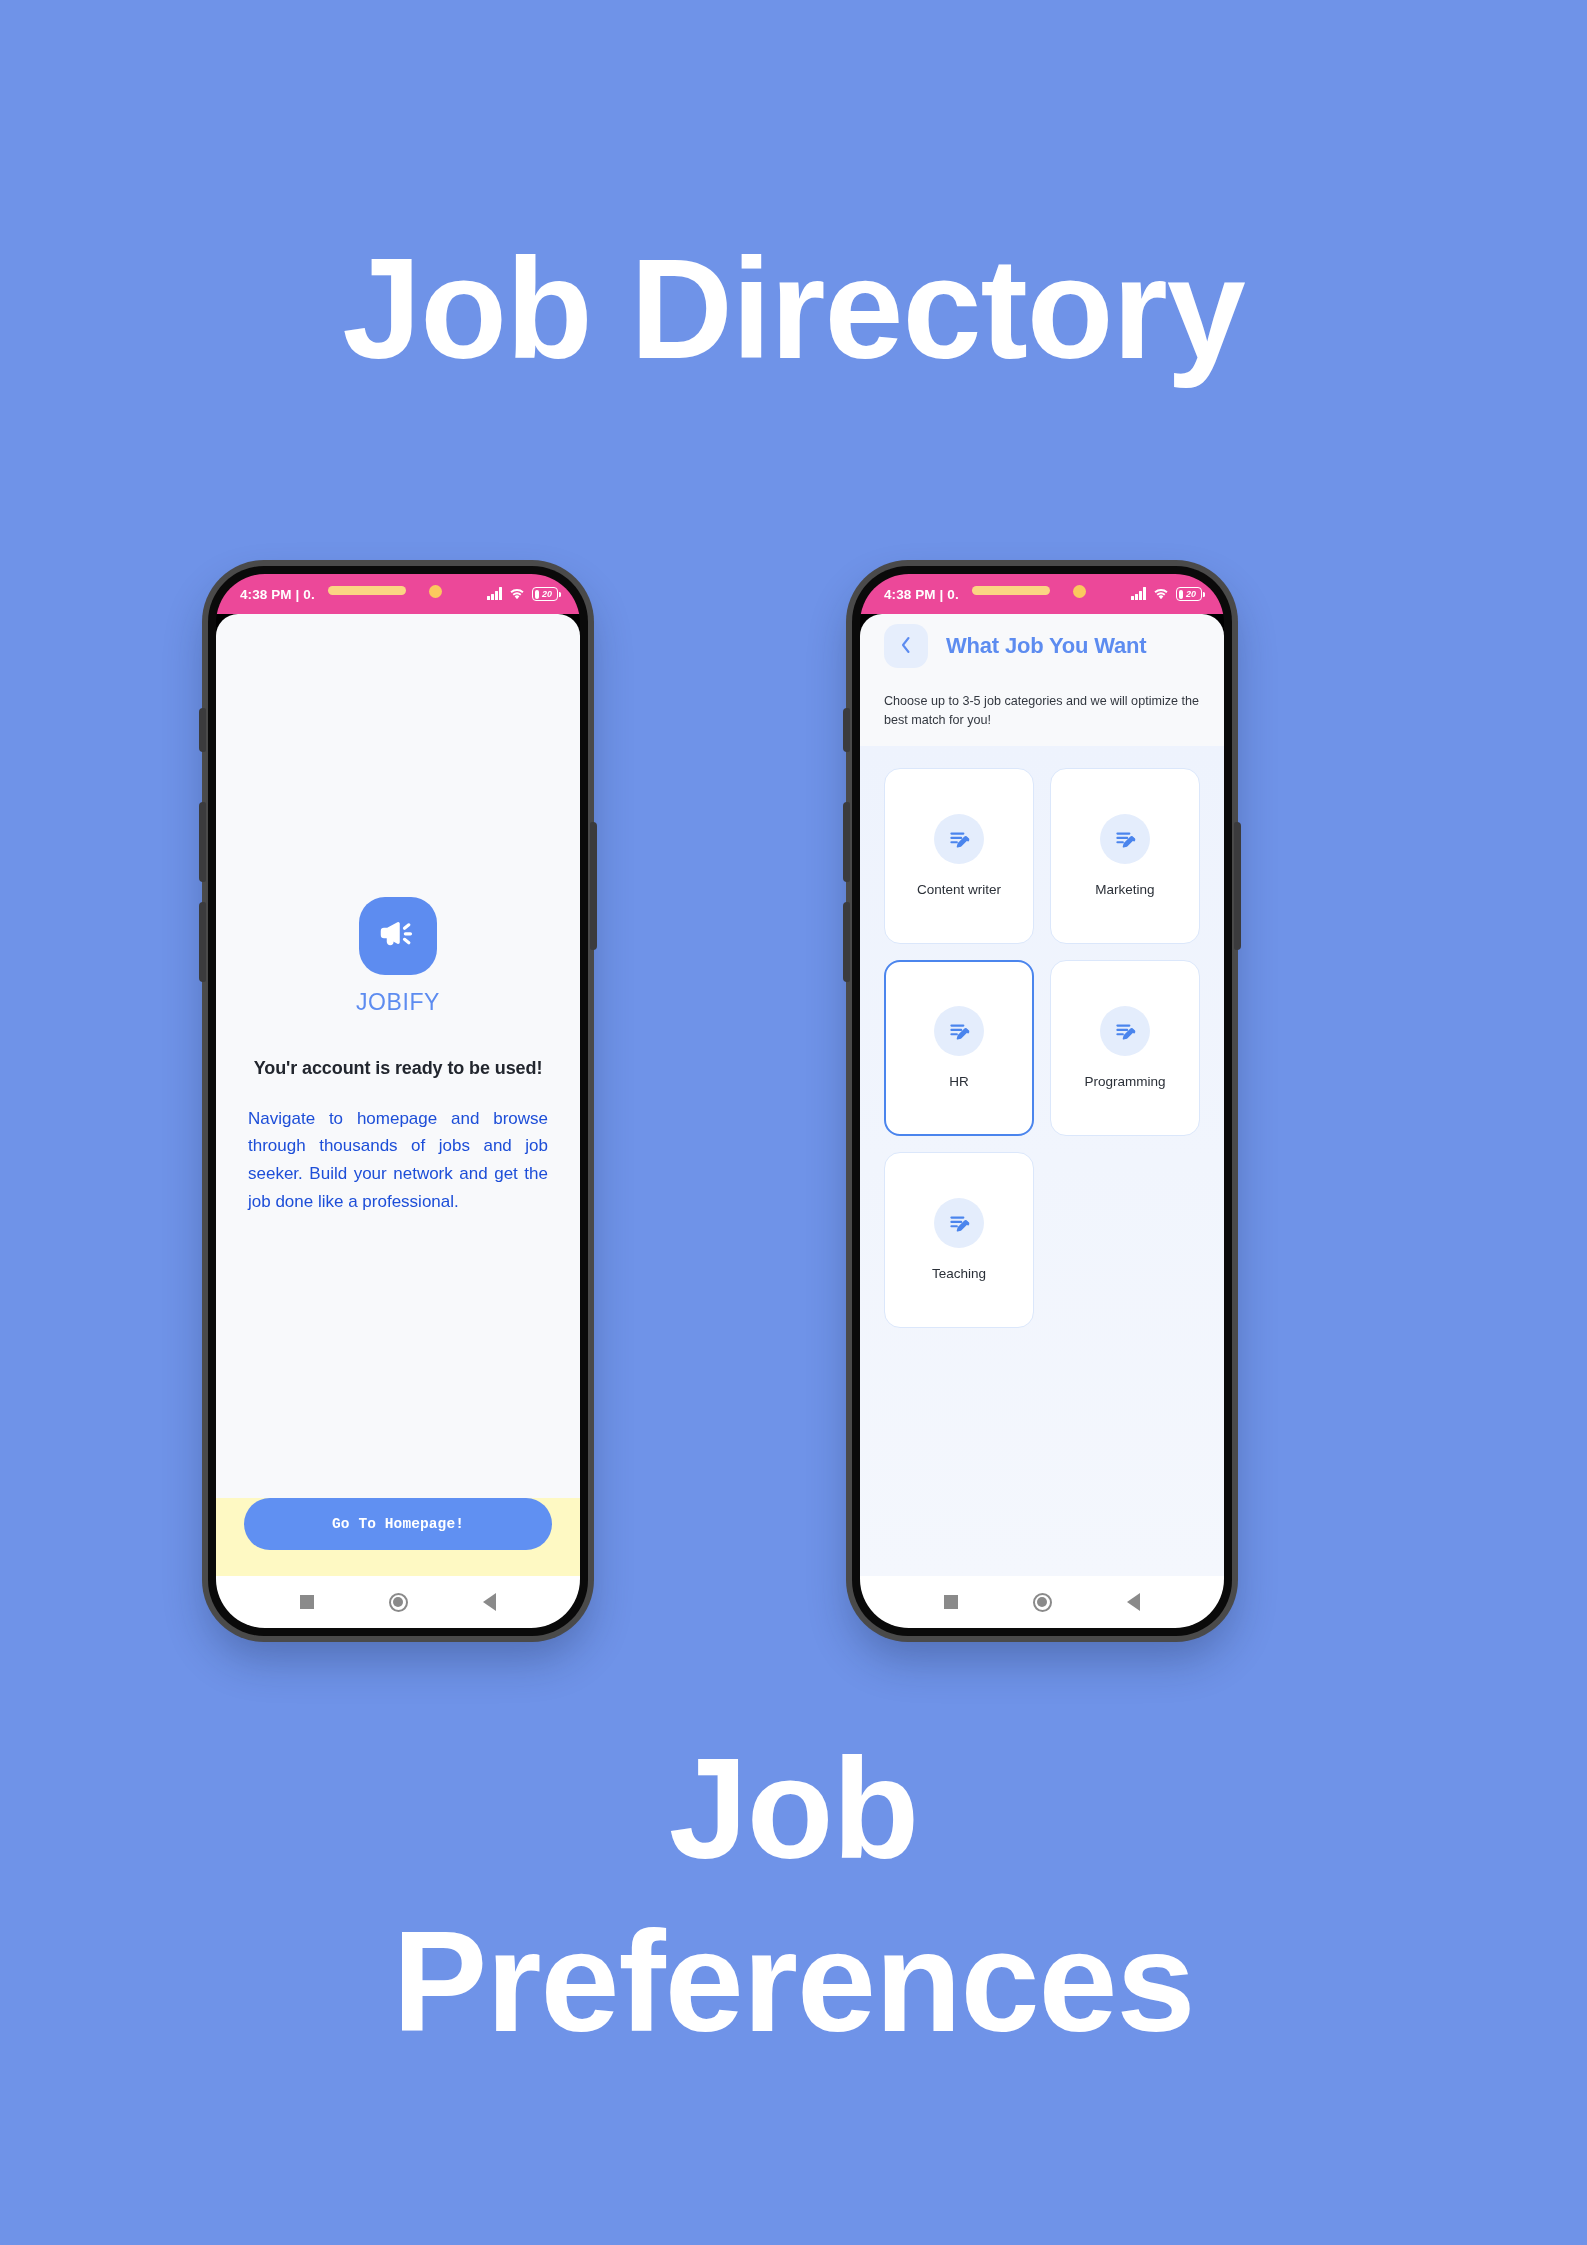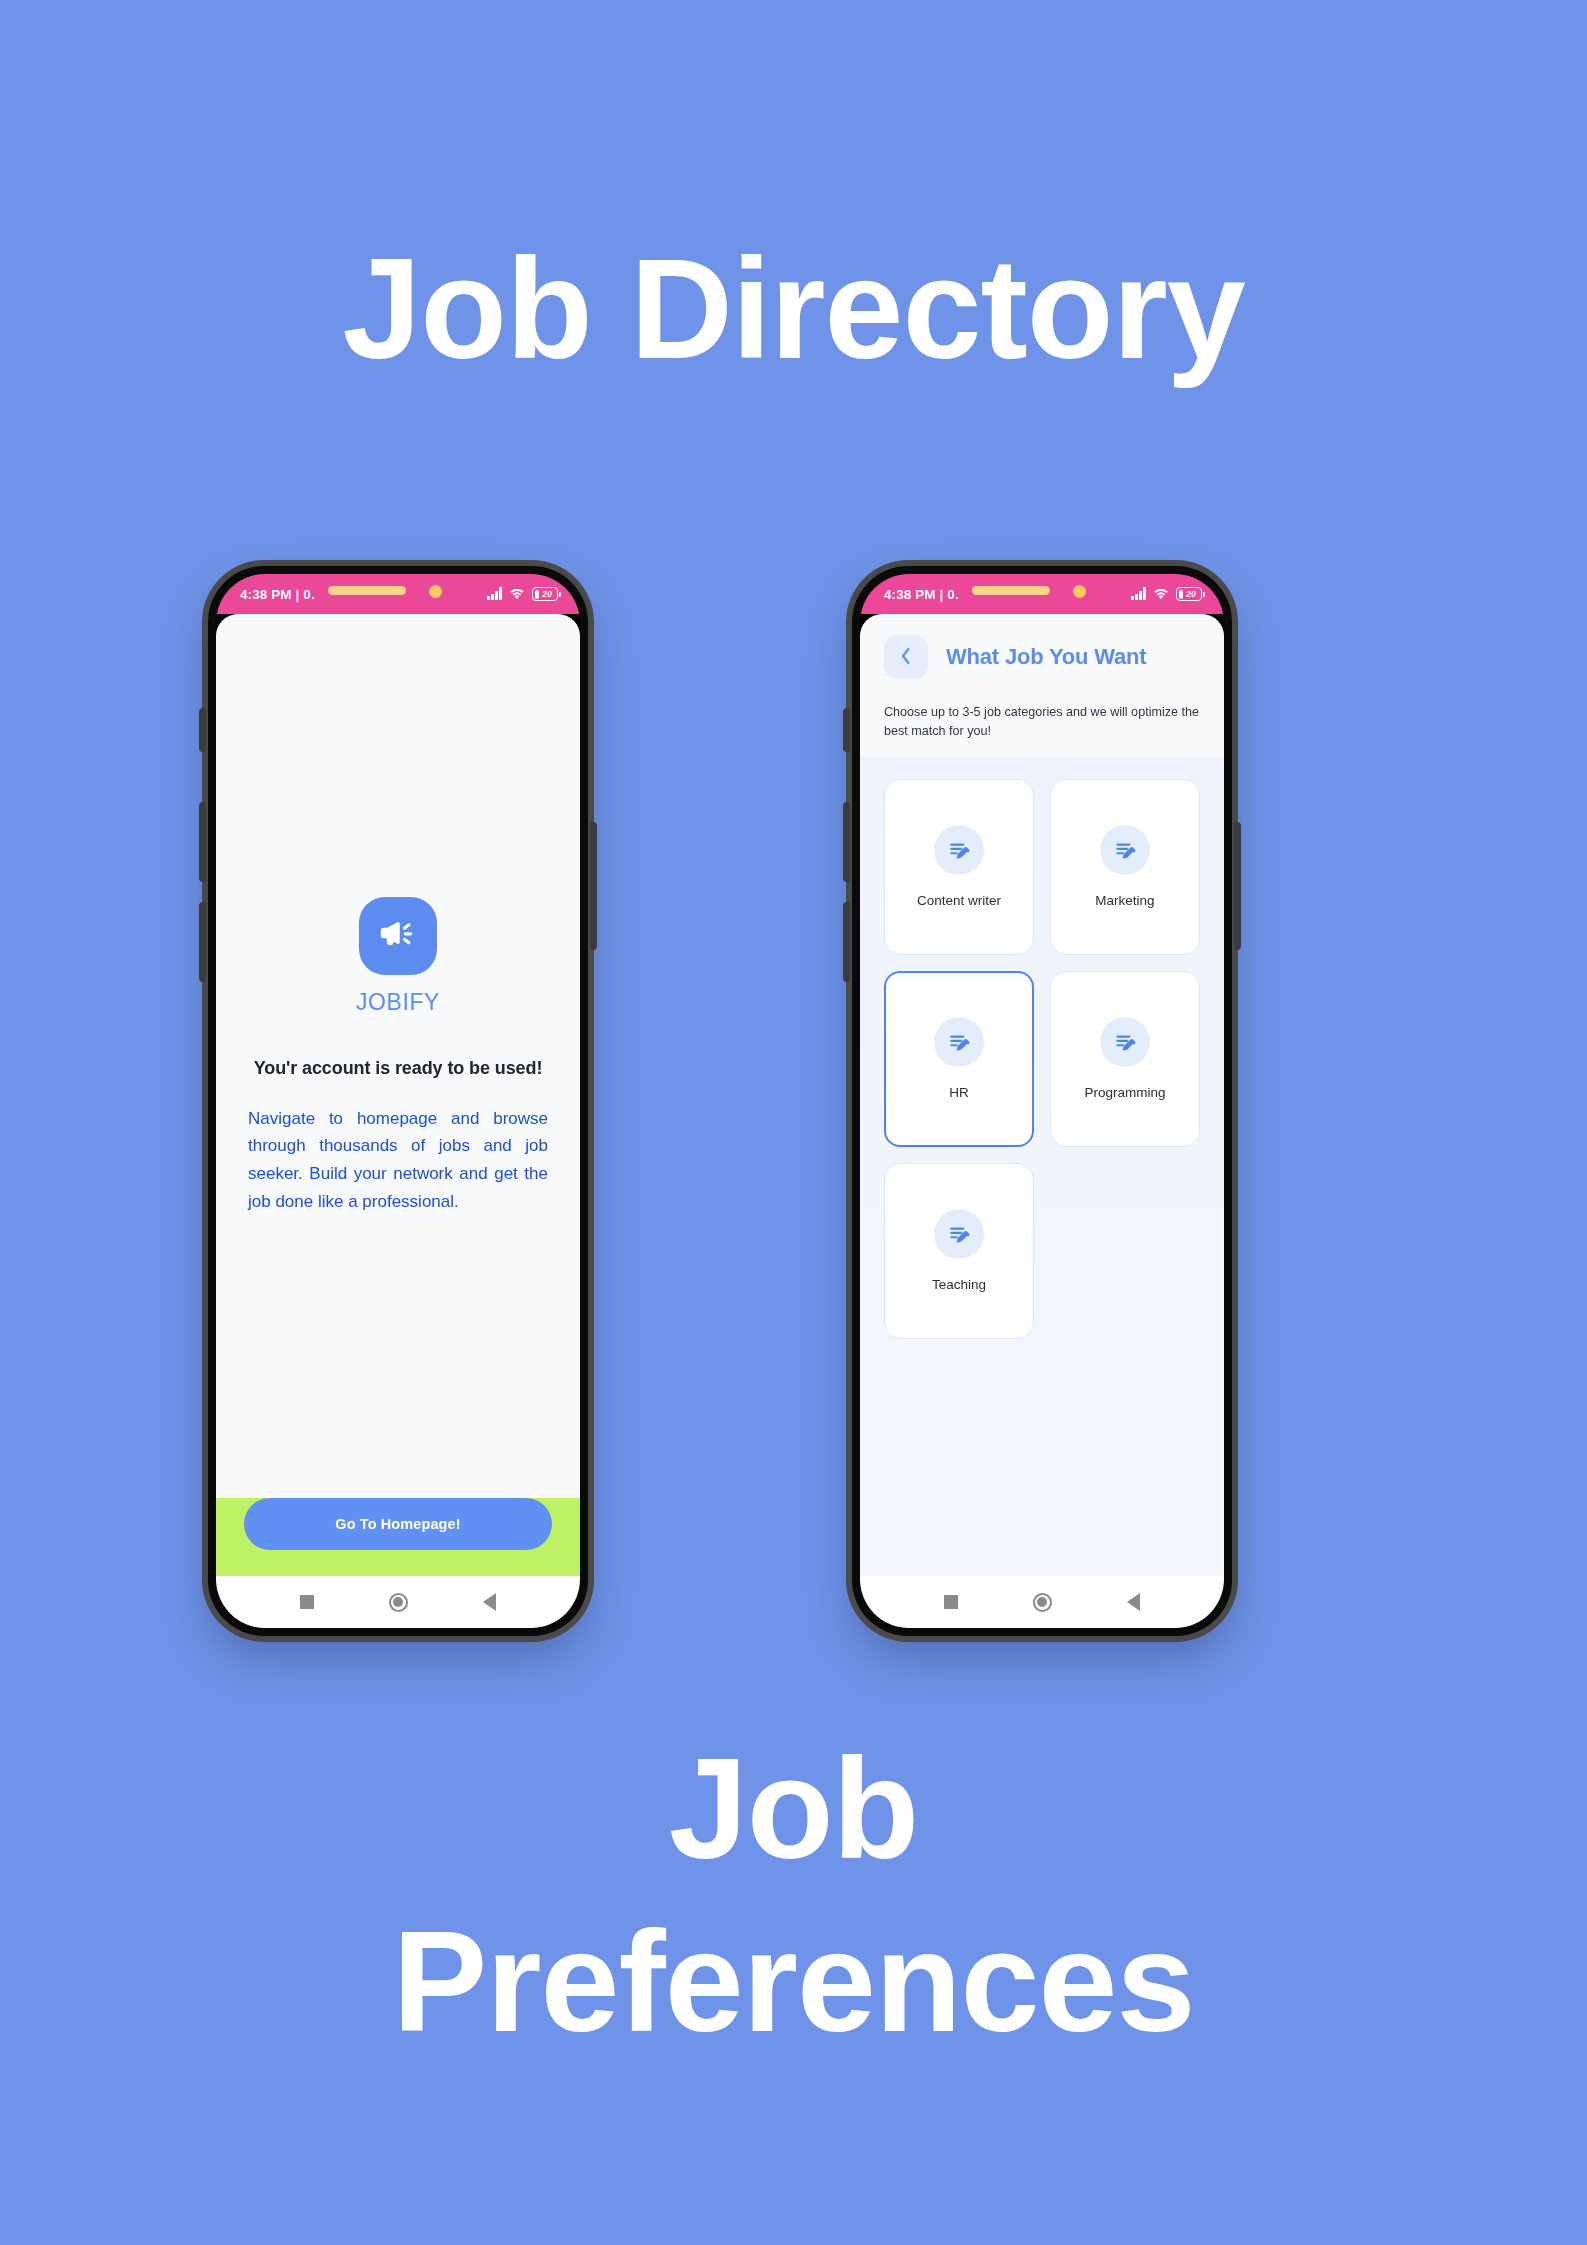--- a/index.html
+++ b/index.html
@@ -241,40 +241,41 @@
     font-size: 17px;
     line-height: 1.63;
     color: #1d4ed8;
     text-align: justify;
     max-width: 300px;
   }
 
   .cta-wrap {
     flex: 0 0 auto;
     padding: 0 28px 26px;
-    background: #bef264;
+    background: #fef9c3;
+    font-family: Liberation Mono, monospace;
   }
   .cta {
     width: 100%;
     height: 52px;
     border: none;
     border-radius: 26px;
     background: #6090f2;
     color: #ffffff;
     font-size: 14.5px;
     font-weight: 700;
     font-family: inherit;
     cursor: pointer;
     letter-spacing: .1px;
   }
 
   
   .s2-head {
     flex: 0 0 auto;
-    padding: 21px 24px 0;
+    padding: 10px 24px 0;
   }
   .s2-title-row {
     display: flex;
     align-items: center;
     gap: 18px;
   }
   .back-btn {
     width: 44px;
     height: 44px;
     border-radius: 14px;

